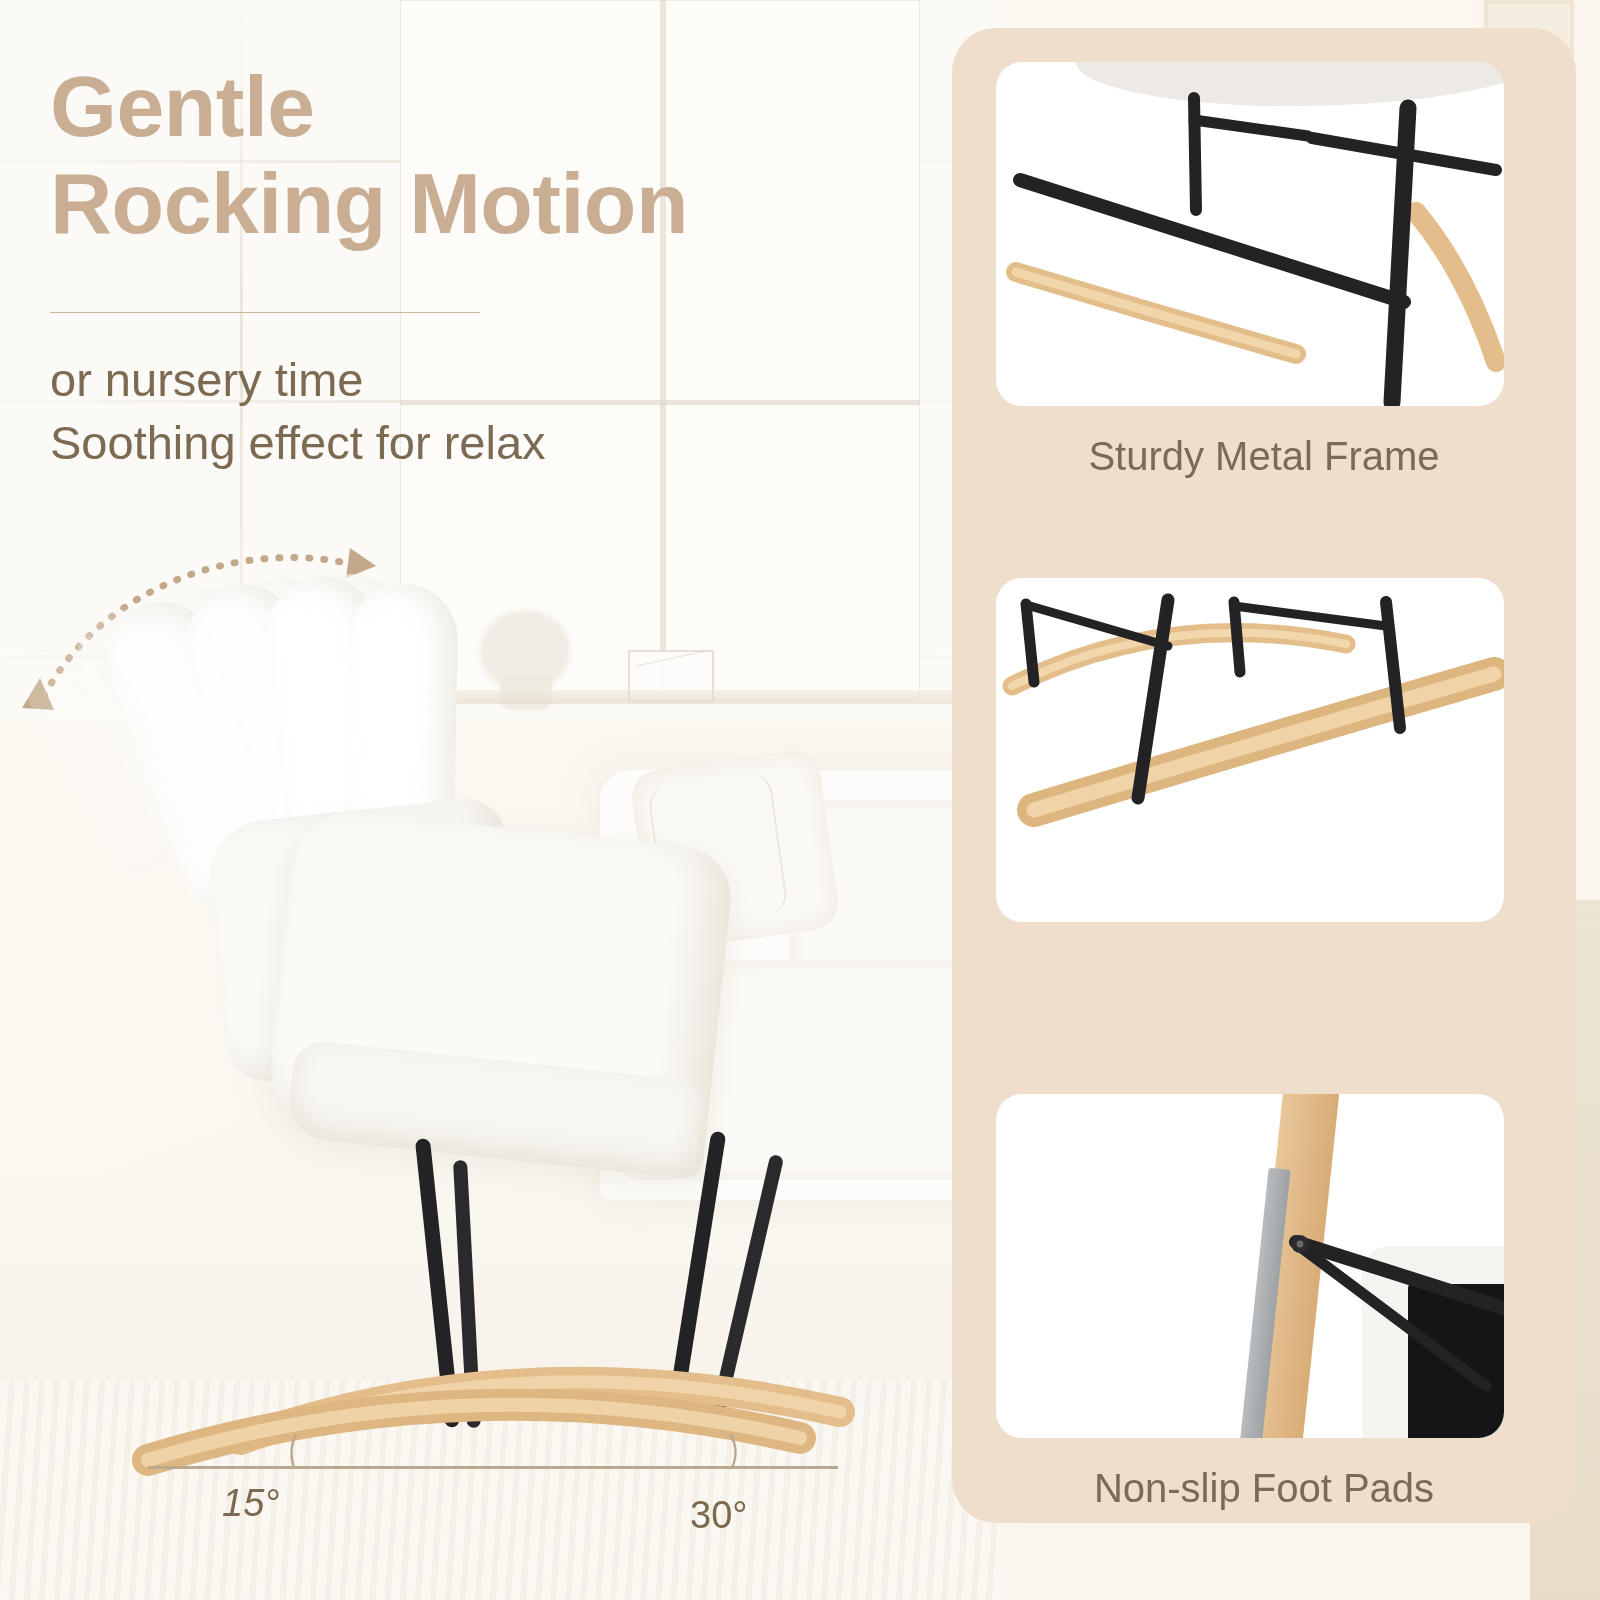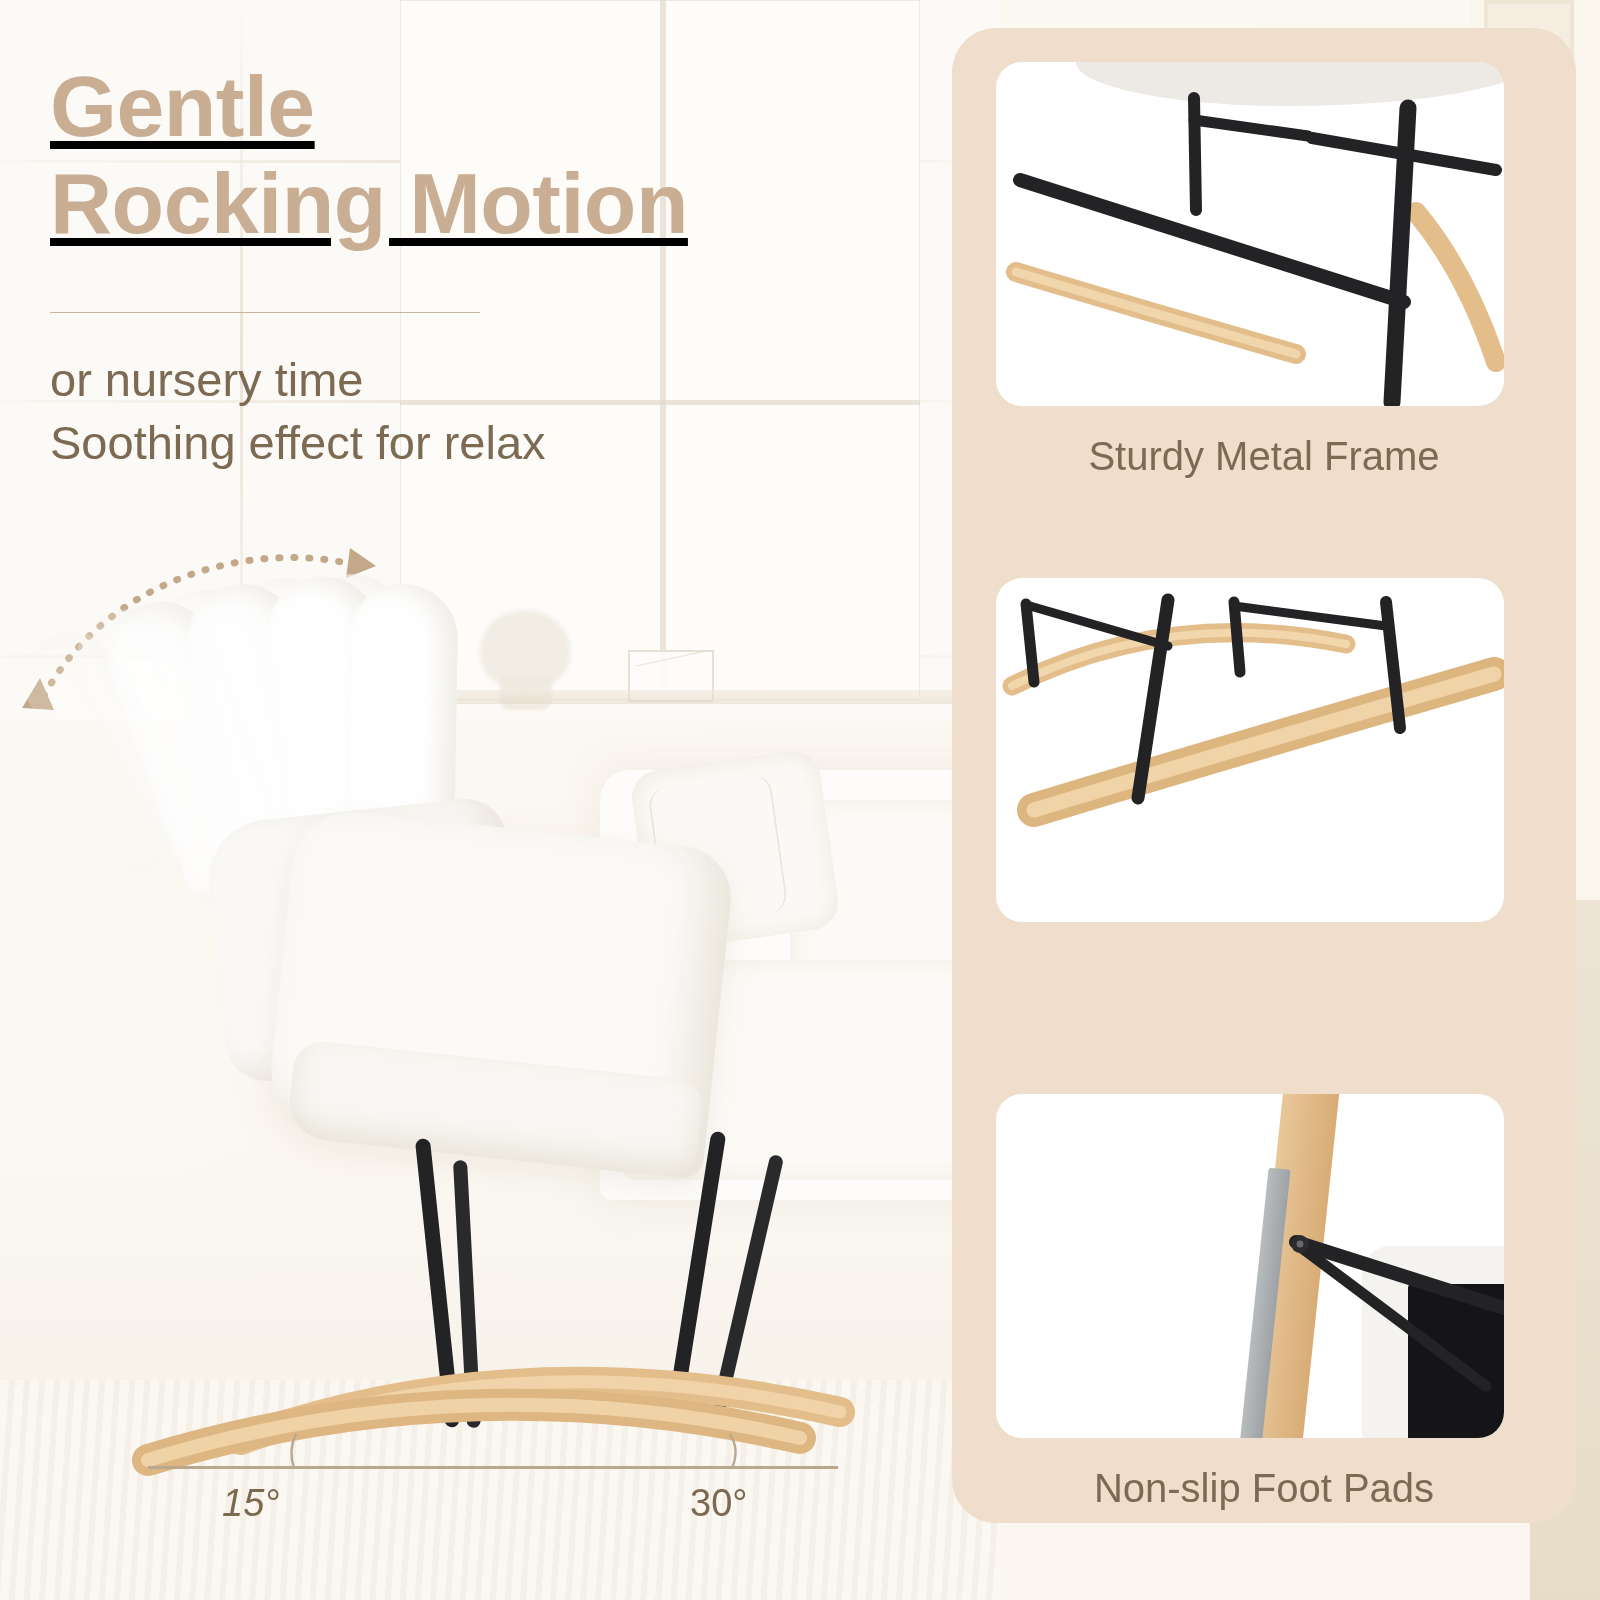--- a/index.html
+++ b/index.html
@@ -29,21 +29,21 @@
   .sofa-cushion{position:absolute;background:#FCFAF6;border-radius:26px;box-shadow:inset 0 0 20px rgba(229,221,207,.5);}
   .pillow{position:absolute;left:640px;top:760px;width:190px;height:180px;background:#FBF9F5;border-radius:28px;transform:rotate(-8deg);box-shadow:inset 0 0 22px rgba(226,218,203,.55);}
   .pillow:after{content:"";position:absolute;left:16px;top:18px;width:120px;height:140px;border-left:2px solid rgba(233,226,213,.85);border-right:2px solid rgba(233,226,213,.85);border-radius:20px;}
   .rug{position:absolute;left:0;top:1380px;width:1000px;height:230px;background:repeating-linear-gradient(94deg,#FBF8F3 0px,#FBF8F3 9px,#F4EFE6 9px,#F4EFE6 15px);opacity:.85;}
   .floor{position:absolute;left:0;top:1180px;width:1000px;height:230px;background:linear-gradient(to bottom,#FAF7F1,#F7F2EA);}
   .right-plant{position:absolute;right:0;top:900px;width:70px;height:700px;background:linear-gradient(to bottom,#EADFCC,#E3D6BE);opacity:.8;}
   .right-wall{position:absolute;right:0;top:0;width:130px;height:920px;background:#FAF6EE;}
   .right-mirror{position:absolute;right:26px;top:0;width:90px;height:880px;background:#F4EDE0;box-shadow:inset 0 0 0 4px #EFE5D4;}
 
   
-  .headline{position:absolute;left:50px;top:58px;width:860px;text-decoration:underline;}
+  .headline{position:absolute;left:50px;top:58px;width:860px;}
   .headline h1{
     margin:0;font-size:86px;line-height:1.13;font-weight:bold;
     color:#C9AE93;letter-spacing:-.5px;
   }
   .divider{position:absolute;left:50px;top:312px;width:430px;height:1px;background:#C9B79E;}
   .subtitle{
     position:absolute;left:50px;top:348px;width:720px;
     font-size:47px;line-height:1.35;color:#7C6A52;
   }
 
@@ -52,21 +52,21 @@
 
   
   .chair-stage{position:absolute;left:40px;top:560px;width:900px;height:920px;}
   .ghost{position:absolute;}
   .back-wing{position:absolute;background:#FFFFFF;border-radius:120px 120px 30px 30px;box-shadow:inset -14px 0 26px rgba(226,220,208,.55);}
 
   
   .ground-line{position:absolute;left:148px;top:1466px;width:690px;height:3px;background:#B9A88E;}
   .ang{position:absolute;top:1482px;font-size:38px;color:#7B6950;}
   .ang-15{left:222px;font-style:italic;}
-  .ang-30{left:690px;}
+  .ang-30{left:690px;margin-top:12px;}
   .tick{position:absolute;top:1432px;width:30px;height:38px;}
 
   
   .panel{
     position:absolute;left:952px;top:28px;width:624px;height:1495px;
     background:#EFDECB;border-radius:44px;
   }
   .card{
     position:absolute;left:44px;width:508px;height:344px;
     background:#FFFFFF;border-radius:26px;overflow:hidden;

